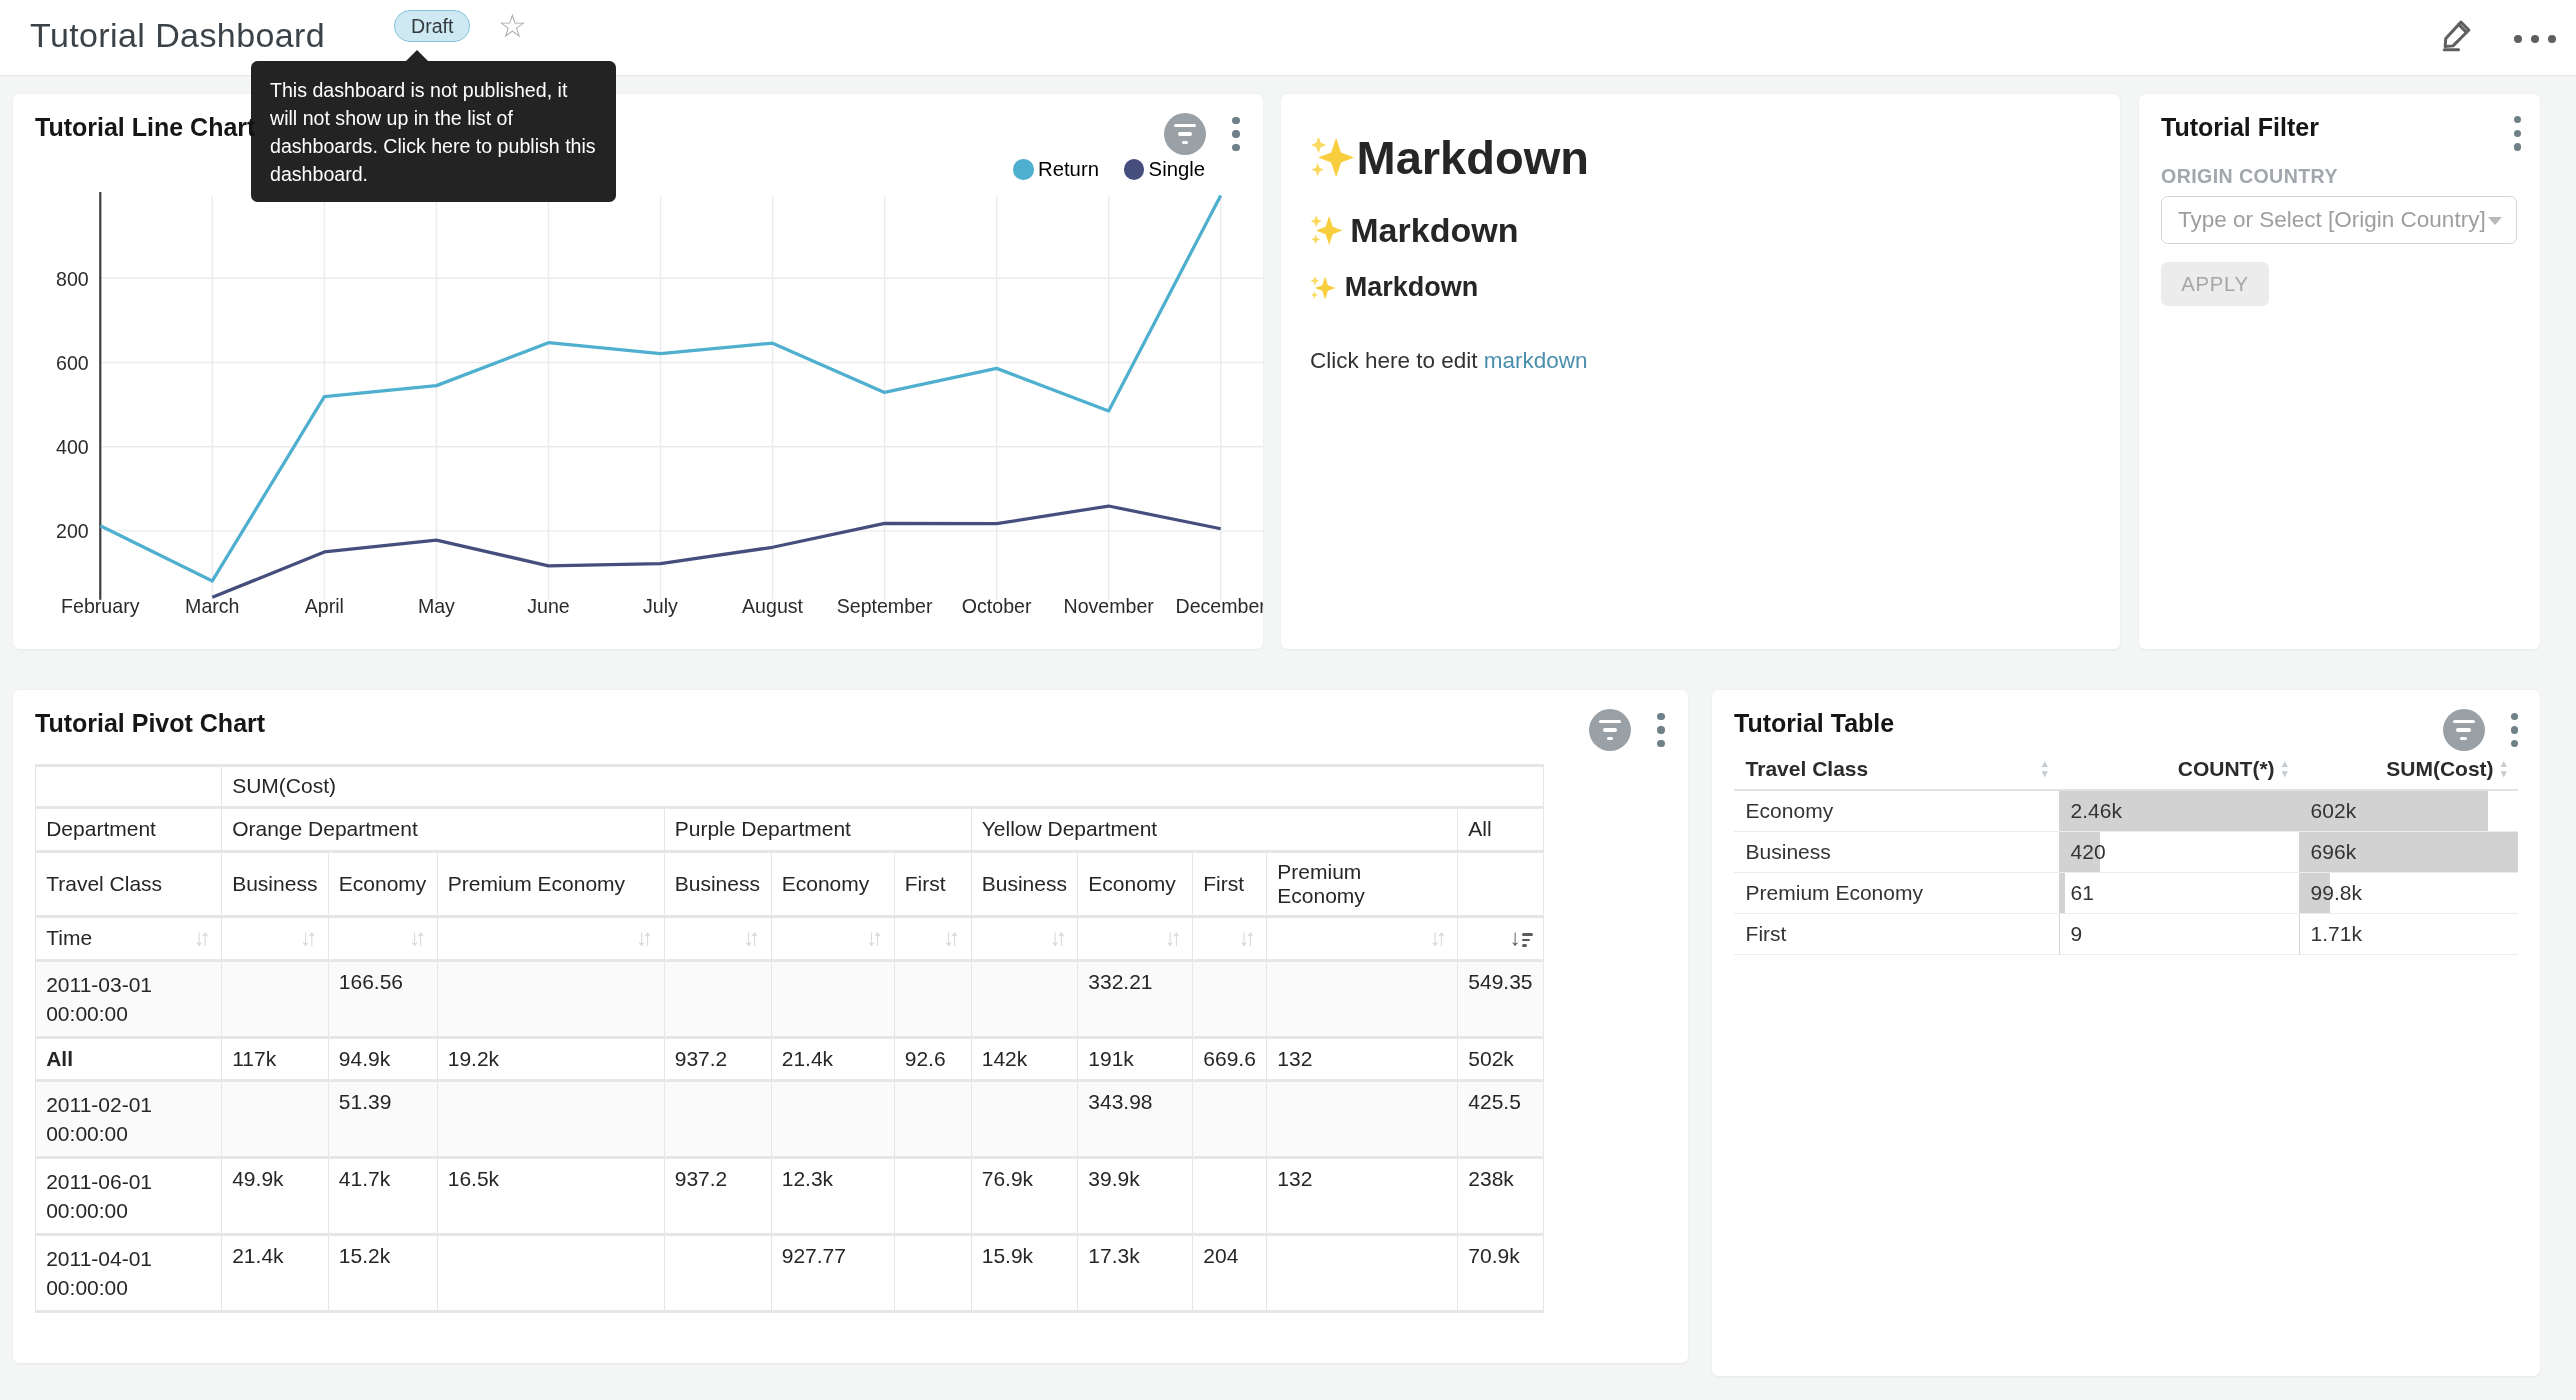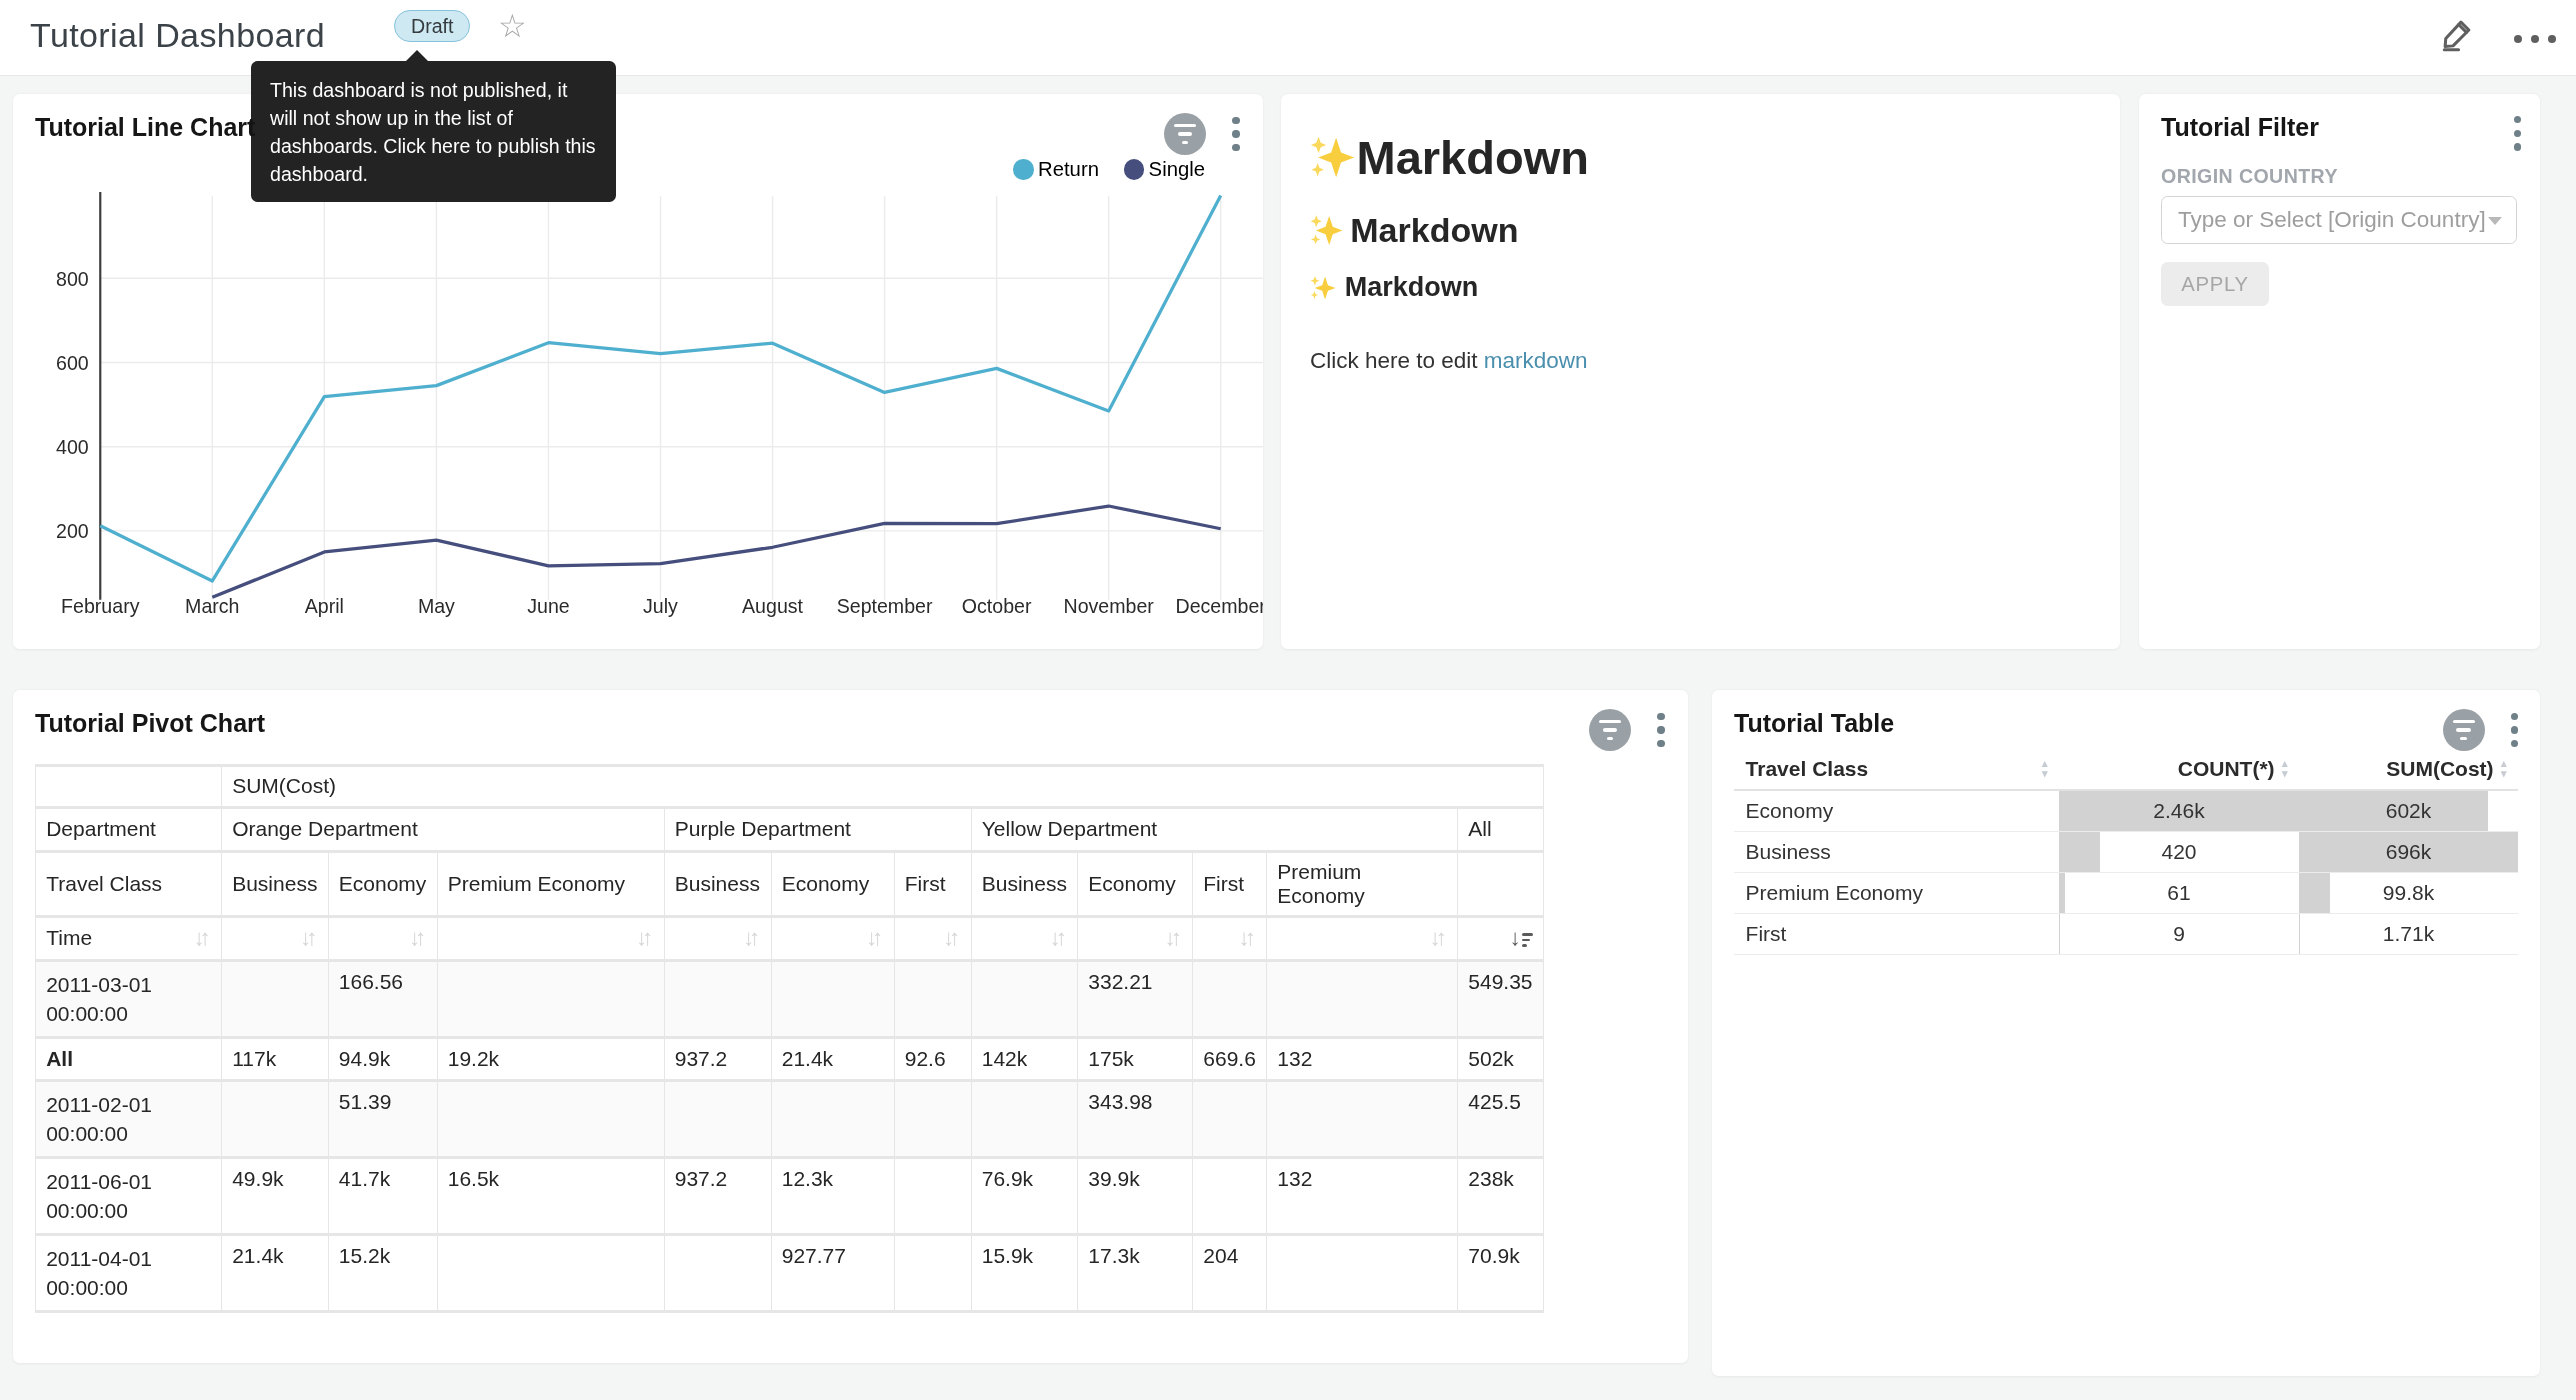--- a/index.html
+++ b/index.html
@@ -150,21 +150,21 @@
   .dt-wrap { position: absolute; left: 22px; top: 58px; }
   table.dt { border-collapse: collapse; table-layout: fixed; }
   table.dt th {
     font-size: 21px; font-weight: 600; color: #2b2b2b; padding: 8.7px 11.6px;
     border-bottom: 2.2px solid #e2e2e2; height: 42px;
   }
   table.dt td {
     font-size: 21px; color: #333; padding: 0 11.6px; height: 41px;
     border-bottom: 1.5px solid #ececec;
   }
-  table.dt .num { text-align: center; }
+  table.dt .num { text-align: left; }
   .caret-stack { display: inline-flex; flex-direction: column; line-height: 9.4px; font-size: 11px; color: #c6ccd2; margin-left: 7.3px; vertical-align: middle; }
   th .th-flex { display: flex; align-items: center; }
   th.num .th-flex { justify-content: flex-end; }
   th.first-col .th-flex { justify-content: space-between; }
 </style>
 </head>
 <body>
 
 <svg width="0" height="0" style="position:absolute">
   <defs>
@@ -444,21 +444,21 @@
           </tr>
           <tr style="height: 41px;">
             <th class="" style="font-weight: 600;">All</th>
             <td>117k</td>
             <td>94.9k</td>
             <td>19.2k</td>
             <td>937.2</td>
             <td>21.4k</td>
             <td>92.6</td>
             <td>142k</td>
-            <td>175k</td>
+            <td>191k</td>
             <td>669.6</td>
             <td>132</td>
             <td>502k</td>
           </tr>
           <tr class="zebra" style="height: 64px;">
             <th class="date-label">2011-02-01 00:00:00</th>
             <td></td>
             <td>51.39</td>
             <td></td>
             <td></td>

